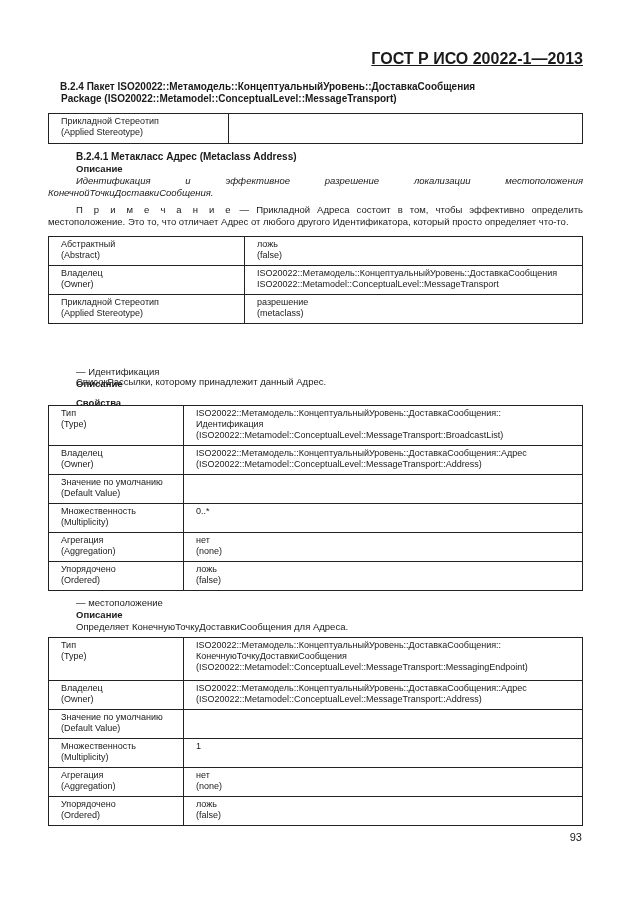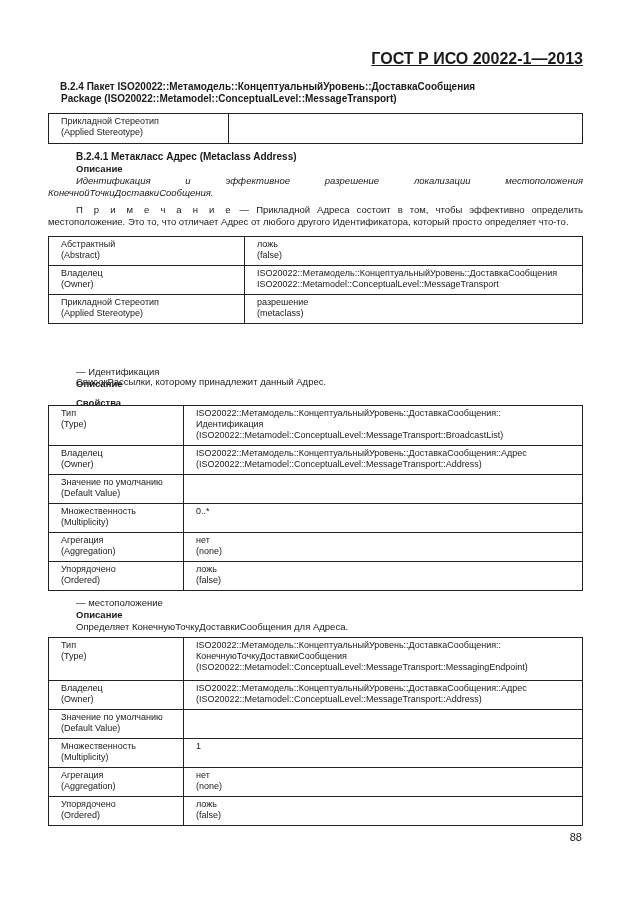--- a/index.html
+++ b/index.html
@@ -211,13 +211,13 @@
           <div>(Ordered)</div>
         </td>
     <td>
           <div>ложь</div>
           <div>(false)</div>
         </td>
   </tr>
 </tbody>
   </table>
 
-<div class="abs" style="right:48px;top:831px;font-size:11px;">88</div>
+<div class="abs" style="right:48px;top:831px;font-size:11px;">93</div>
 
 </body></html>

